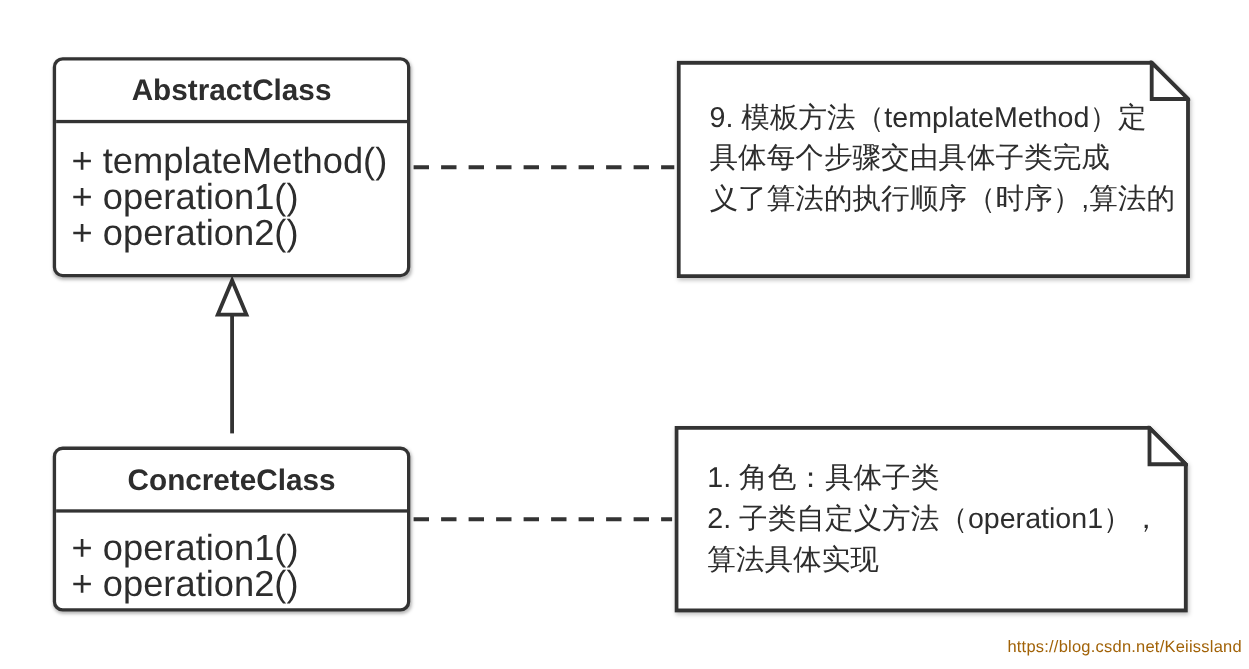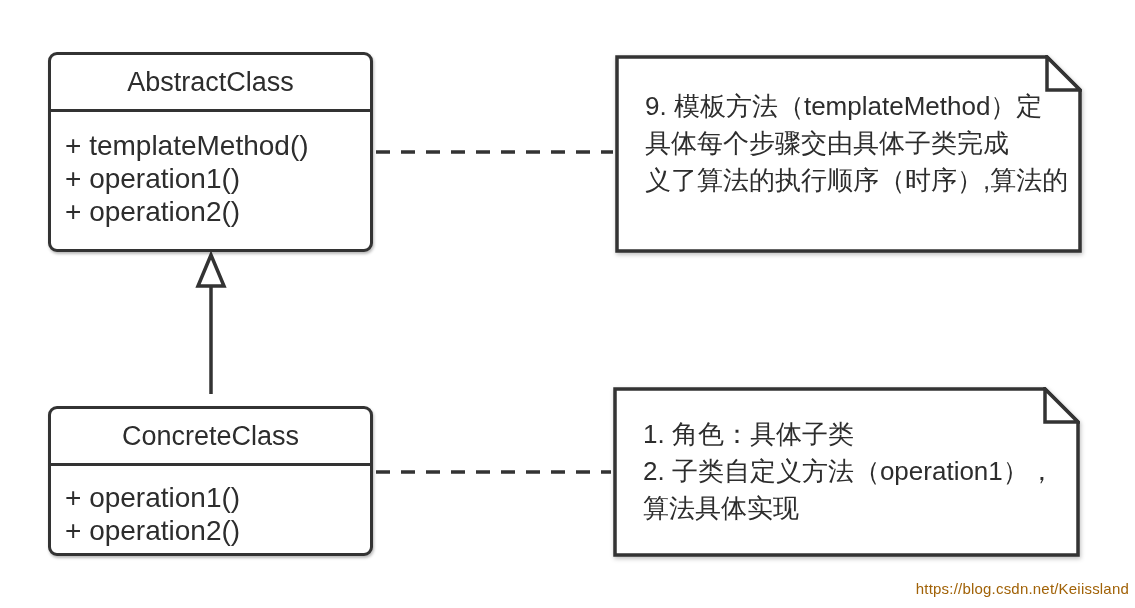--- a/index.html
+++ b/index.html
@@ -7,23 +7,23 @@
     position:relative;width:1135px;height:608px;background:#ffffff;overflow:hidden;
     font-family:"Liberation Sans","DejaVu Sans",sans-serif;color:#2d2d2d;
   }
   .connectors{position:absolute;left:0;top:0;width:1135px;height:608px;}
   .uml-class{
     position:absolute;background:#ffffff;border:3px solid #333333;border-radius:9px;
     box-shadow:1px 2px 3px rgba(0,0,0,0.28);box-sizing:border-box;
   }
   .uml-class-title{
     height:54px;border-bottom:3px solid #333333;display:flex;align-items:center;justify-content:center;
-    font-size:27px;font-weight:normal;letter-spacing:0px;text-align:right;
+    font-size:27px;font-weight:bold;letter-spacing:0px;text-align:right;
   }
-  .uml-class-methods{padding:17px 8px 0 14px;font-size:28px;line-height:33px;white-space:nowrap;}
+  .uml-class-methods{padding:17px 8px 0 14px;font-size:33px;line-height:33px;white-space:nowrap;}
   .uml-class-methods .method{height:33px;}
   .note{position:absolute;}
   .note svg{position:absolute;left:0;top:0;filter:drop-shadow(1px 2px 2px rgba(0,0,0,0.25));}
   .note-text{
     position:absolute;left:0;top:0;right:0;bottom:0;
     font-size:26px;line-height:37px;white-space:nowrap;
   }
   .note-1 .note-text{padding:33px 0 0 30px;}
   .note-2 .note-text{padding:29px 0 0 30px;}
   .watermark{

